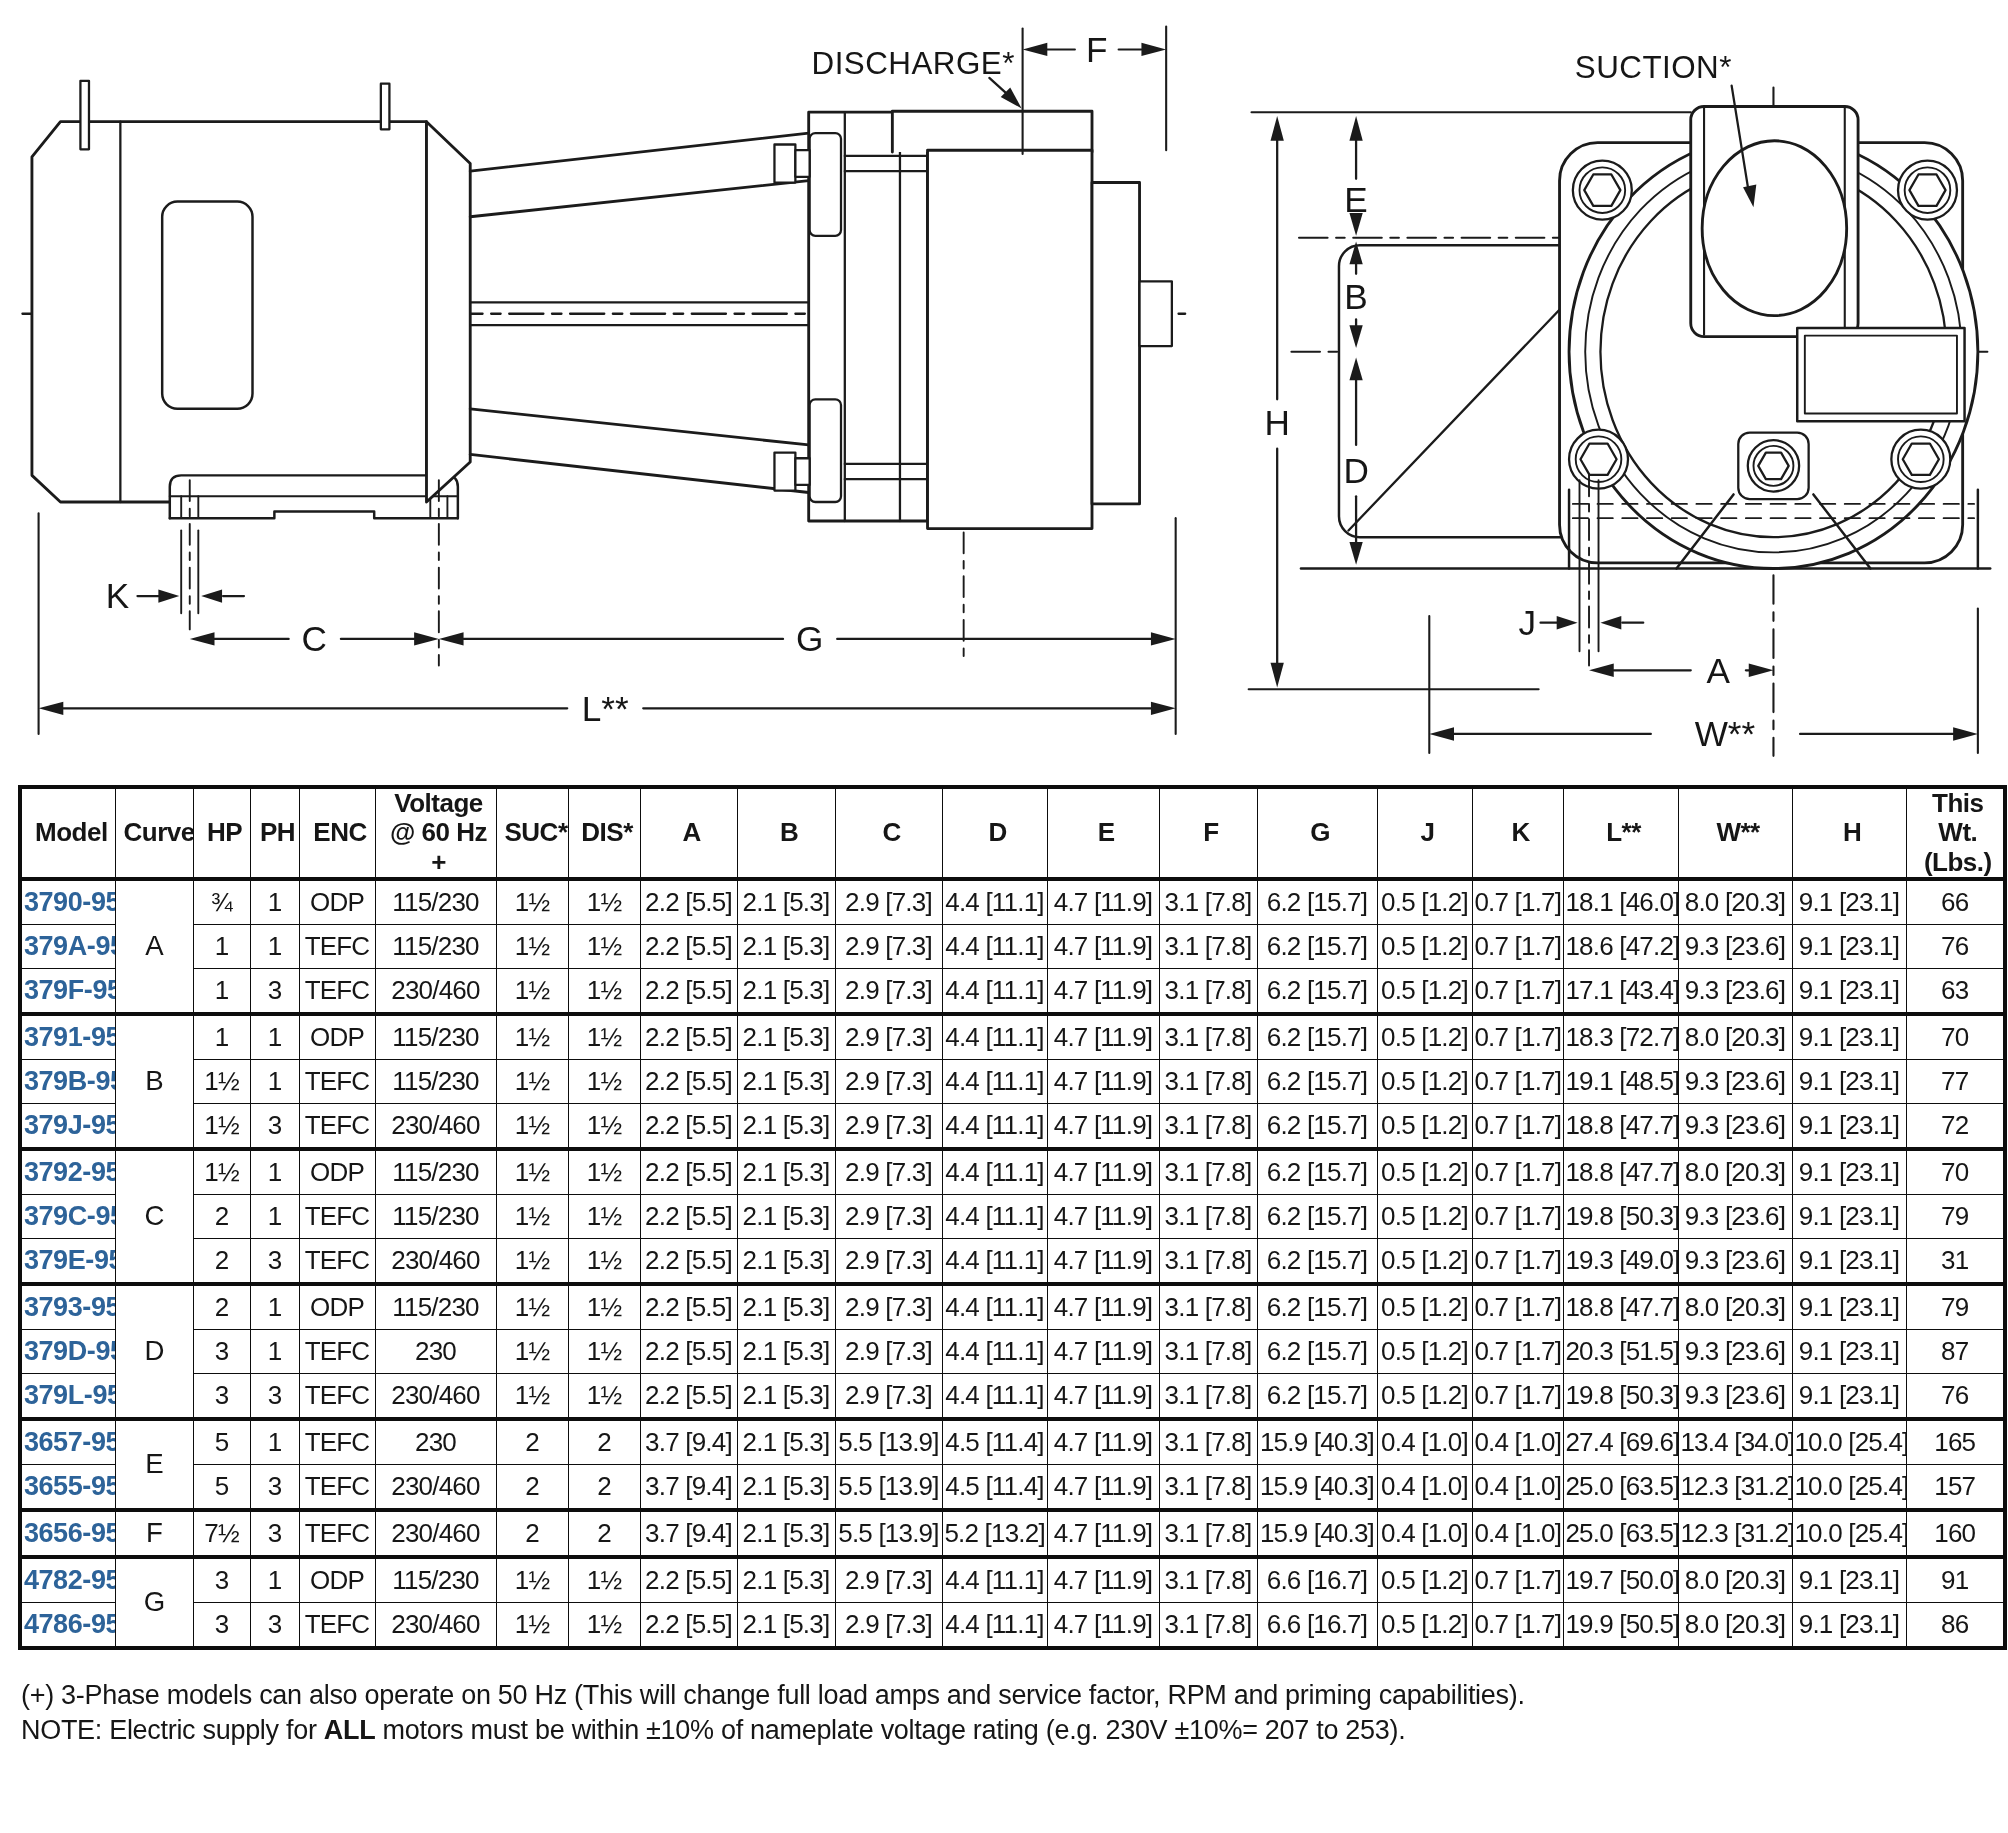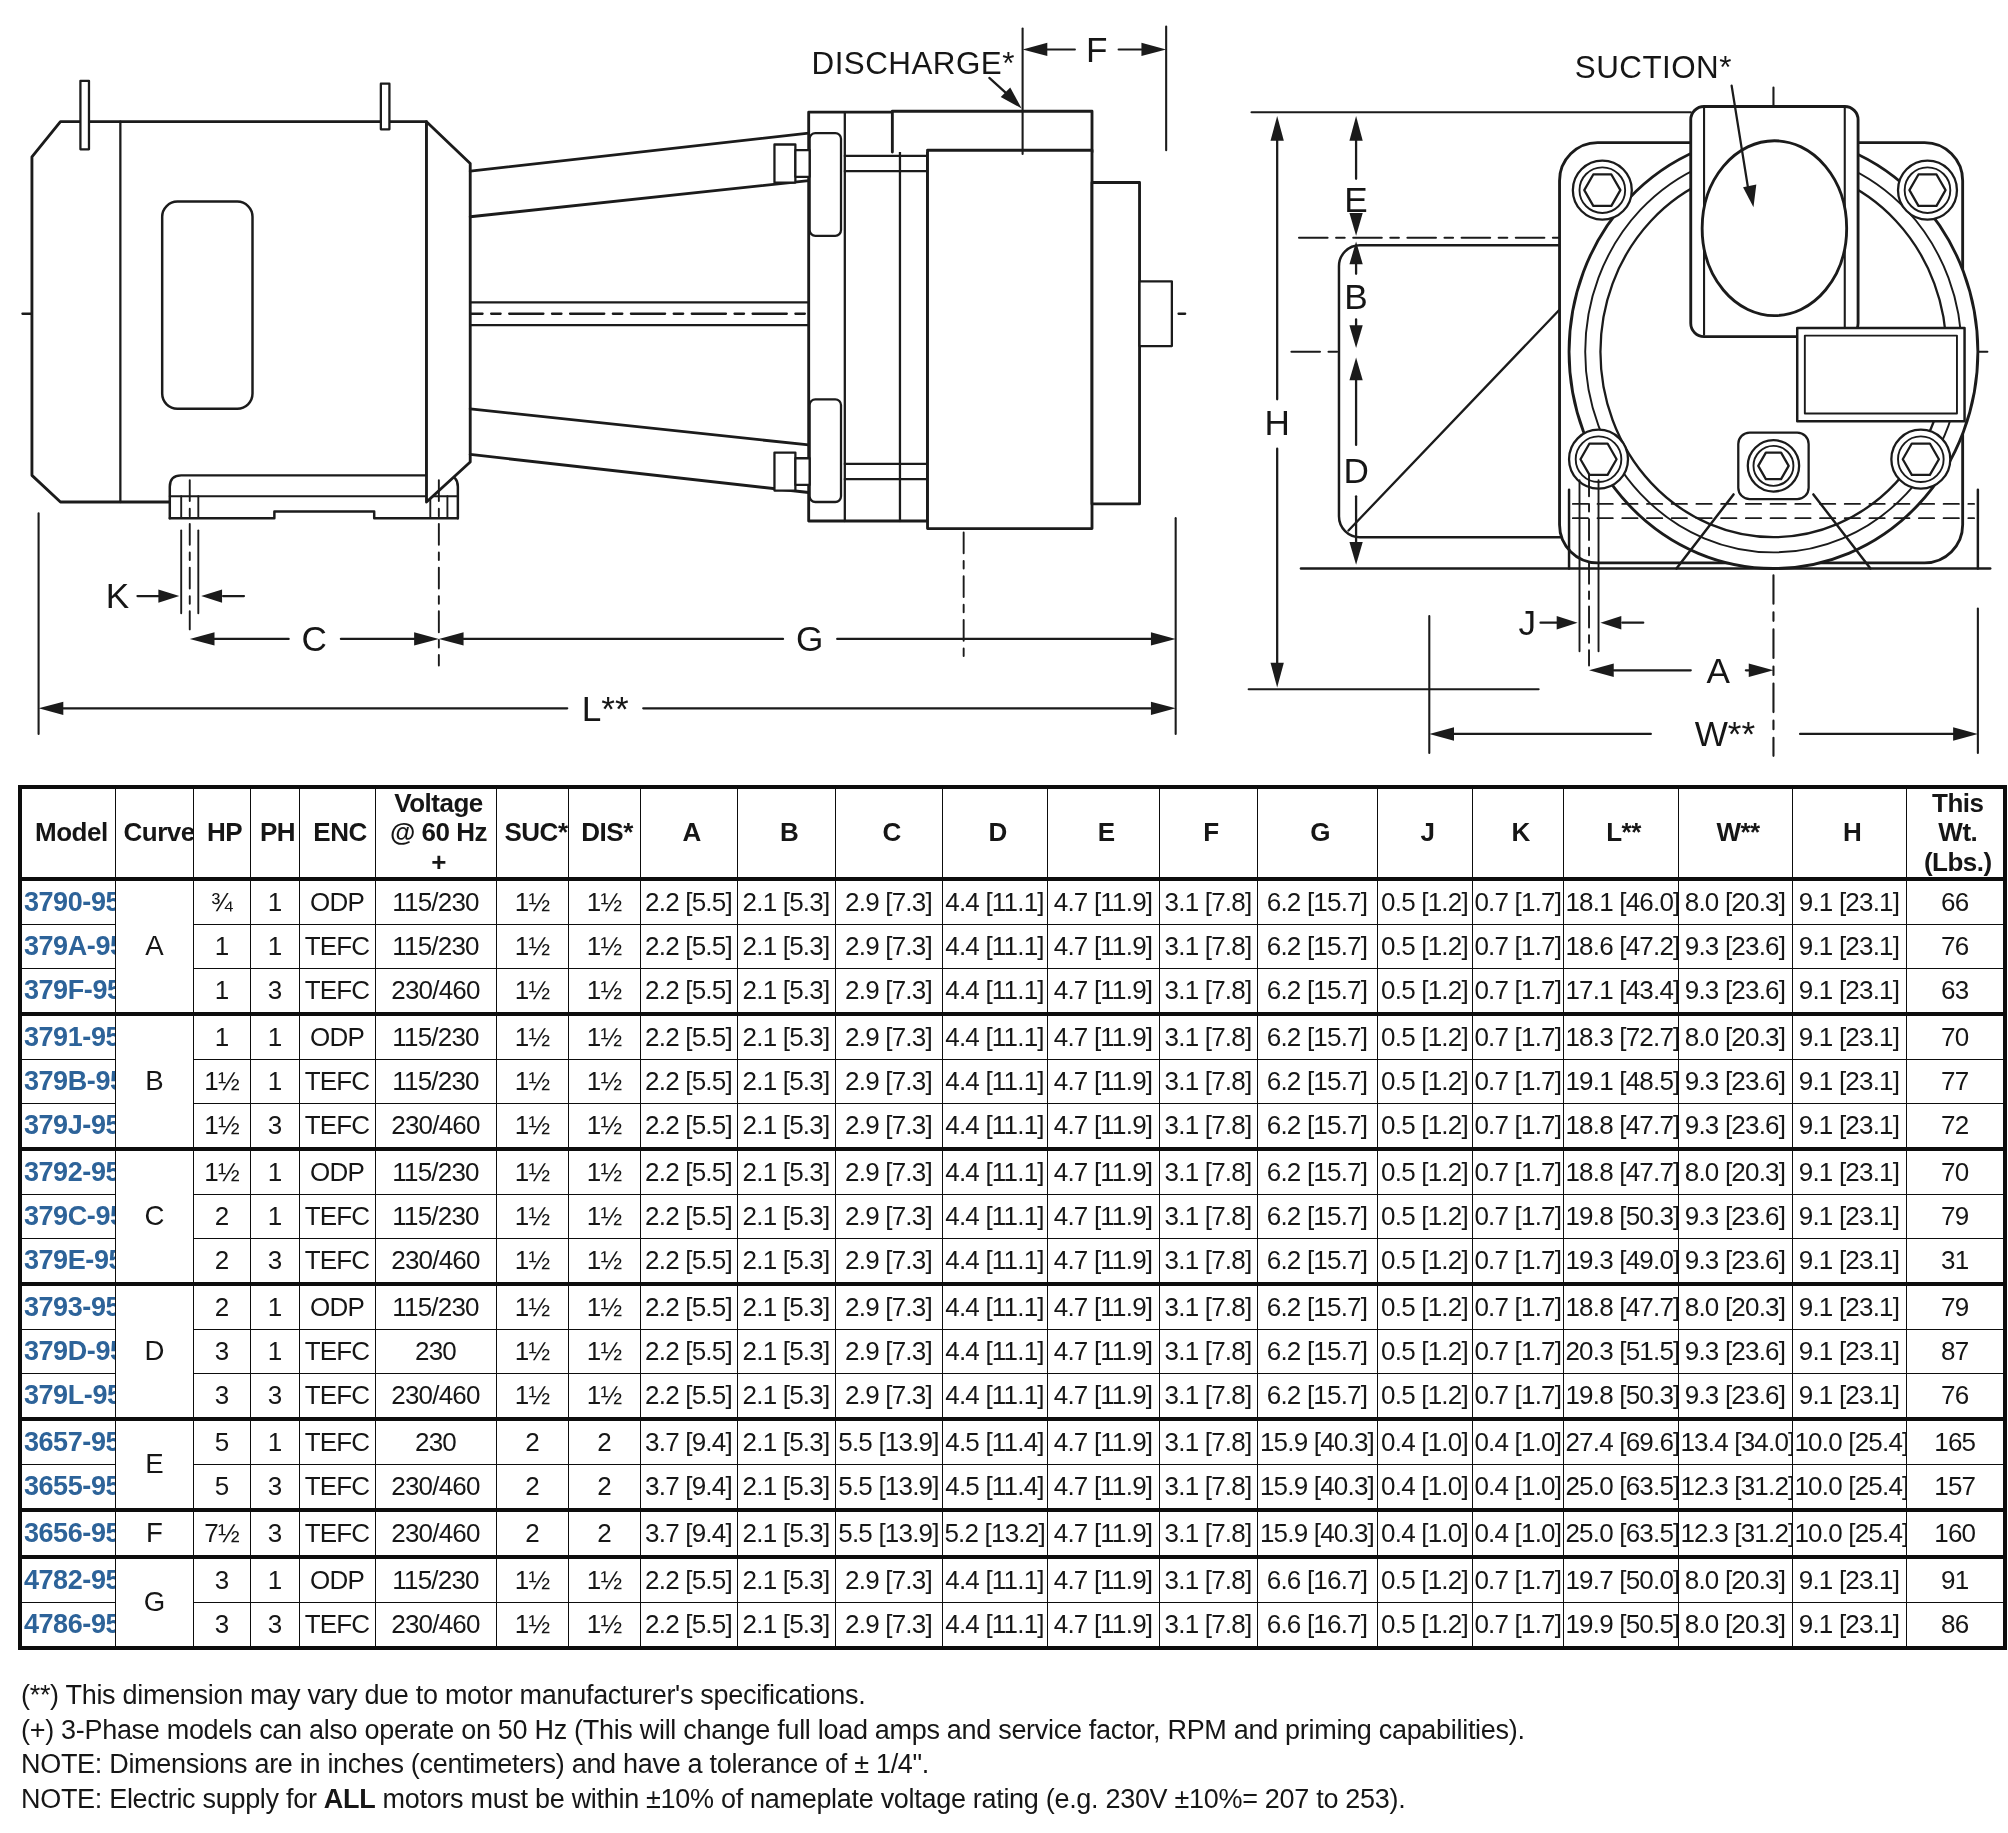--- a/index.html
+++ b/index.html
@@ -719,20 +719,18 @@
         <td>0.7 [1.7]</td>
         <td>19.9 [50.5]</td>
         <td>8.0 [20.3]</td>
         <td>9.1 [23.1]</td>
         <td>86</td>
       </tr>
     </tbody>
 </table>
 
 <div class="footnotes">
-  <div>(**) This dimension may vary due to motor manufacturer's specifications.</div>
   <div>(+) 3-Phase models can also operate on 50 Hz (This will change full load amps and service factor, RPM and priming capabilities).</div>
-  <div>NOTE: Dimensions are in inches (centimeters) and have a tolerance of ± 1/4".</div>
   <div>
     <span>NOTE: Electric supply for </span><span class="bold">ALL</span><span> motors must be within ±10% of nameplate voltage rating (e.g. 230V ±10%= 207 to 253).</span>
   </div>
 </div>
 
 
 </body></html>

